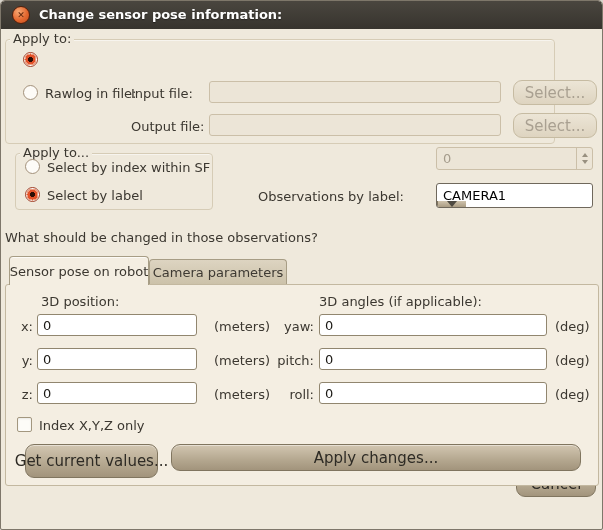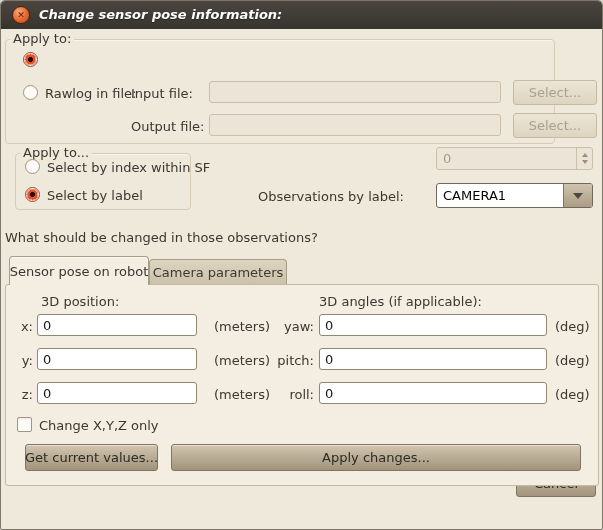--- a/index.html
+++ b/index.html
@@ -19,21 +19,21 @@
   }
   .close-btn {
     position:absolute; left:11px; top:5px; width:18px; height:18px; border-radius:50%;
     background:radial-gradient(circle at 35% 30%, #f7a873, #e4672f 55%, #c14e1d);
     border:1px solid #52200c; display:flex; align-items:center; justify-content:center;
     cursor:default;
   }
   .close-x { font-size:9px; font-weight:bold; color:#5f2409; line-height:1; }
   .title-text {
     position:absolute; left:38px; top:0; height:28px; line-height:28px;
-    font-weight:bold; color:#ffffff; text-shadow:0 1px 1px rgba(0,0,0,.4);font-style:italic;
+    font-weight:bold; color:#ffffff; text-shadow:0 1px 1px rgba(0,0,0,.4);
   }
 
   
   .frame {
     position:absolute; border:1px solid #d6ccb6; border-radius:4px;
     box-shadow:inset 0 1px 0 rgba(255,255,255,.5);
   }
   .legend {
     position:absolute; top:-9px; left:4px; background:#efe9dc; padding:0 3px;
     line-height:16px; white-space:nowrap;
@@ -62,23 +62,23 @@
     background:#ffffff; font-family:"DejaVu Sans", sans-serif; font-size:13px;
     color:#1a1813; padding:0 5px; height:22px;
   }
   .tinput.disabled {
     background:#ece5d7; border-color:#cbbfa8; color:#a59c8c;
     box-shadow:none;
   }
 
   
   .btn {
-    position:absolute; border:1px solid #80755f; border-radius:3px;
+    position:absolute; border:1px solid #80755f; border-radius:9px;
     background:linear-gradient(#d2c6b1, #b4a78f 60%, #a2947c);
-    color:#2e2b25; font-size:13px; text-align:center;
+    color:#2e2b25; font-size:15px; text-align:center;
     display:flex; align-items:center; justify-content:center;
     box-shadow:inset 0 1px 0 rgba(255,255,255,.45);
     cursor:default; white-space:nowrap;
   }
   .btn.disabled {
     background:linear-gradient(#ece5d6, #ded4c0);
     border-color:#c6bba2; color:#a9a091; box-shadow:none;
   }
 
   
@@ -142,40 +142,40 @@
   <span class="lbl" style="left:44px; top:85px;">Rawlog in file:</span>
 
   <span class="lbl" style="left:130px; top:85px;">Input file:</span>
   <input type="text" class="tinput disabled" disabled="" style="left: 208px; top: 80px; width: 292px;" value="">
   <div class="btn disabled" style="left:512px; top:79px; width:84px; height:25px;">Select...</div>
 
   <span class="lbl" style="left:130px; top:118px;">Output file:</span>
   <input type="text" class="tinput disabled" disabled="" style="left: 208px; top: 113px; width: 292px;" value="">
   <div class="btn disabled" style="left:512px; top:112px; width:84px; height:25px;">Select...</div>
 
-  <div class="frame" style="left:14px; top:152px; width:176px; height:57px;">
+  <div class="frame" style="left:14px; top:152px; width:198px; height:57px;">
     <span class="legend" style="background:#efe9dc;">Apply to...</span>
   </div>
 
   <div class="radio" style="left:24px; top:158px;"></div>
   <span class="lbl" style="left:46px; top:159px;">Select by index within SF</span>
 
   <div class="radio selected" style="left:24px; top:186px;"></div>
   <span class="lbl" style="left:46px; top:187px;">Select by label</span>
 
   <div class="spin" style="left:435px; top:146px; width:157px;">
     <div class="spin-value">0</div>
     <div class="spin-arrows">
       <div class="tri-up"></div>
       <div class="tri-down"></div>
     </div>
   </div>
 
   <span class="lbl" style="left:257px; top:188px;">Observations by label:</span>
-  <div class="combo" style="left:435px; top:182px; width:157px;">
+  <div class="combo" style="left:435px; top:182px; width:157px;flex-direction:column;">
     <div class="combo-text">CAMERA1</div>
     <div class="combo-btn">
       <div class="tri-dd"></div>
     </div>
   </div>
 
   <span class="lbl" style="left:4px; top:229px;">What should be changed in those observations?</span>
 
   <div class="tab active" style="left:8px; top:255px; width:140px; height:29px;">
     <span>Sensor pose on robot</span>
@@ -204,20 +204,20 @@
   <span class="lbl" style="left:554px; top:352px; z-index:4;">(deg)</span>
 
   <span class="lbl right" style="left:8px; top:386px; width:24px; z-index:4;">z:</span>
   <input type="text" class="tinput" style="left: 36px; top: 381px; width: 160px; z-index: 4;" value="0">
   <span class="lbl" style="left:213px; top:386px; z-index:4;">(meters)</span>
   <span class="lbl right" style="left:260px; top:386px; width:53px; z-index:4;">roll:</span>
   <input type="text" class="tinput" style="left: 318px; top: 381px; width: 228px; z-index: 4;" value="0">
   <span class="lbl" style="left:554px; top:386px; z-index:4;">(deg)</span>
 
   <div class="checkbox" style="left:16px; top:416px; z-index:4;"></div>
-  <span class="lbl" style="left:38px; top:417px; z-index:4;">Change X,Y,Z only</span>
-
-  <div class="btn" style="left:24px; top:443px; width:133px; height:27px; z-index:4;">Get current values...</div>
+  <span class="lbl" style="left:38px; top:417px; z-index:4;">Index X,Y,Z only</span>
+
+  <div class="btn" style="left:24px; top:443px; width:133px; height:34px; z-index:4;">Get current values...</div>
   <div class="btn" style="left:170px; top:443px; width:410px; height:27px; z-index:4;">Apply changes...</div>
 
   <div class="btn" style="left:515px; top:469px; width:80px; height:27px;">Cancel</div>
 
 </div>
 
 </body></html>

